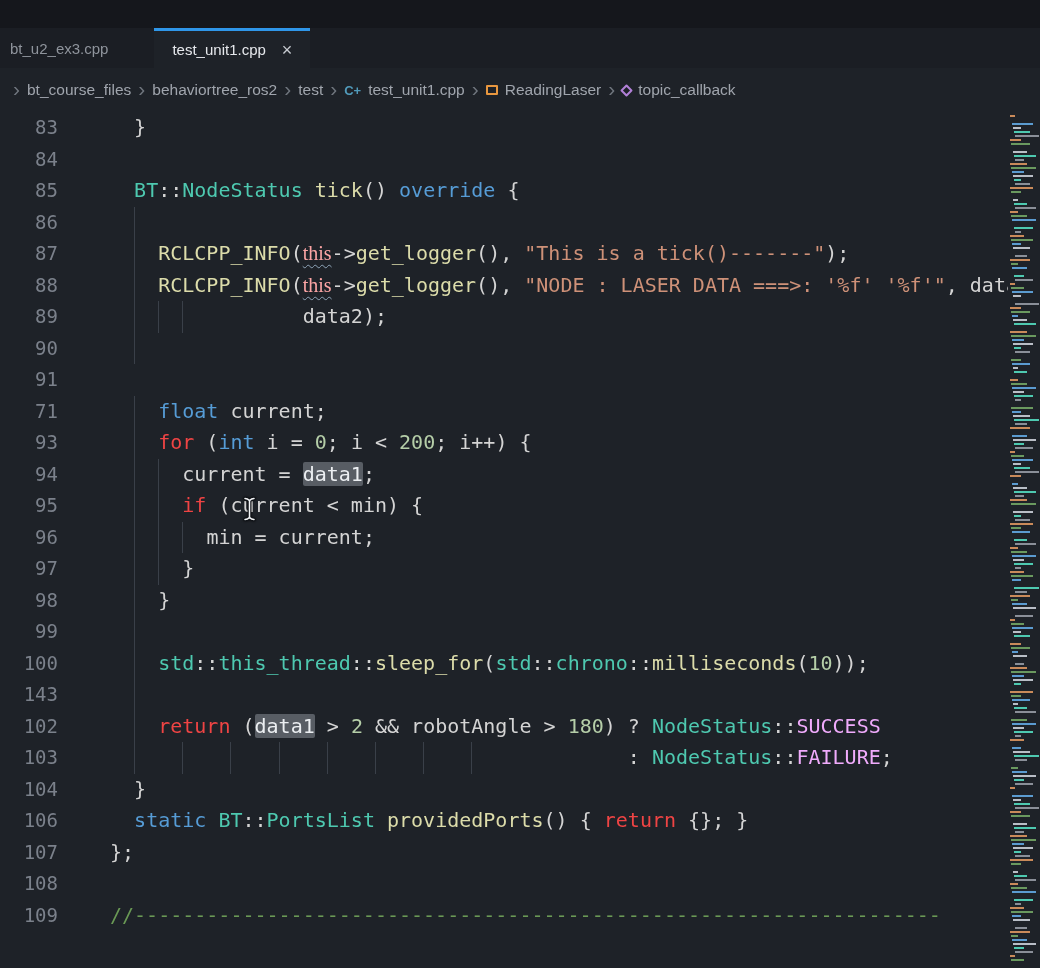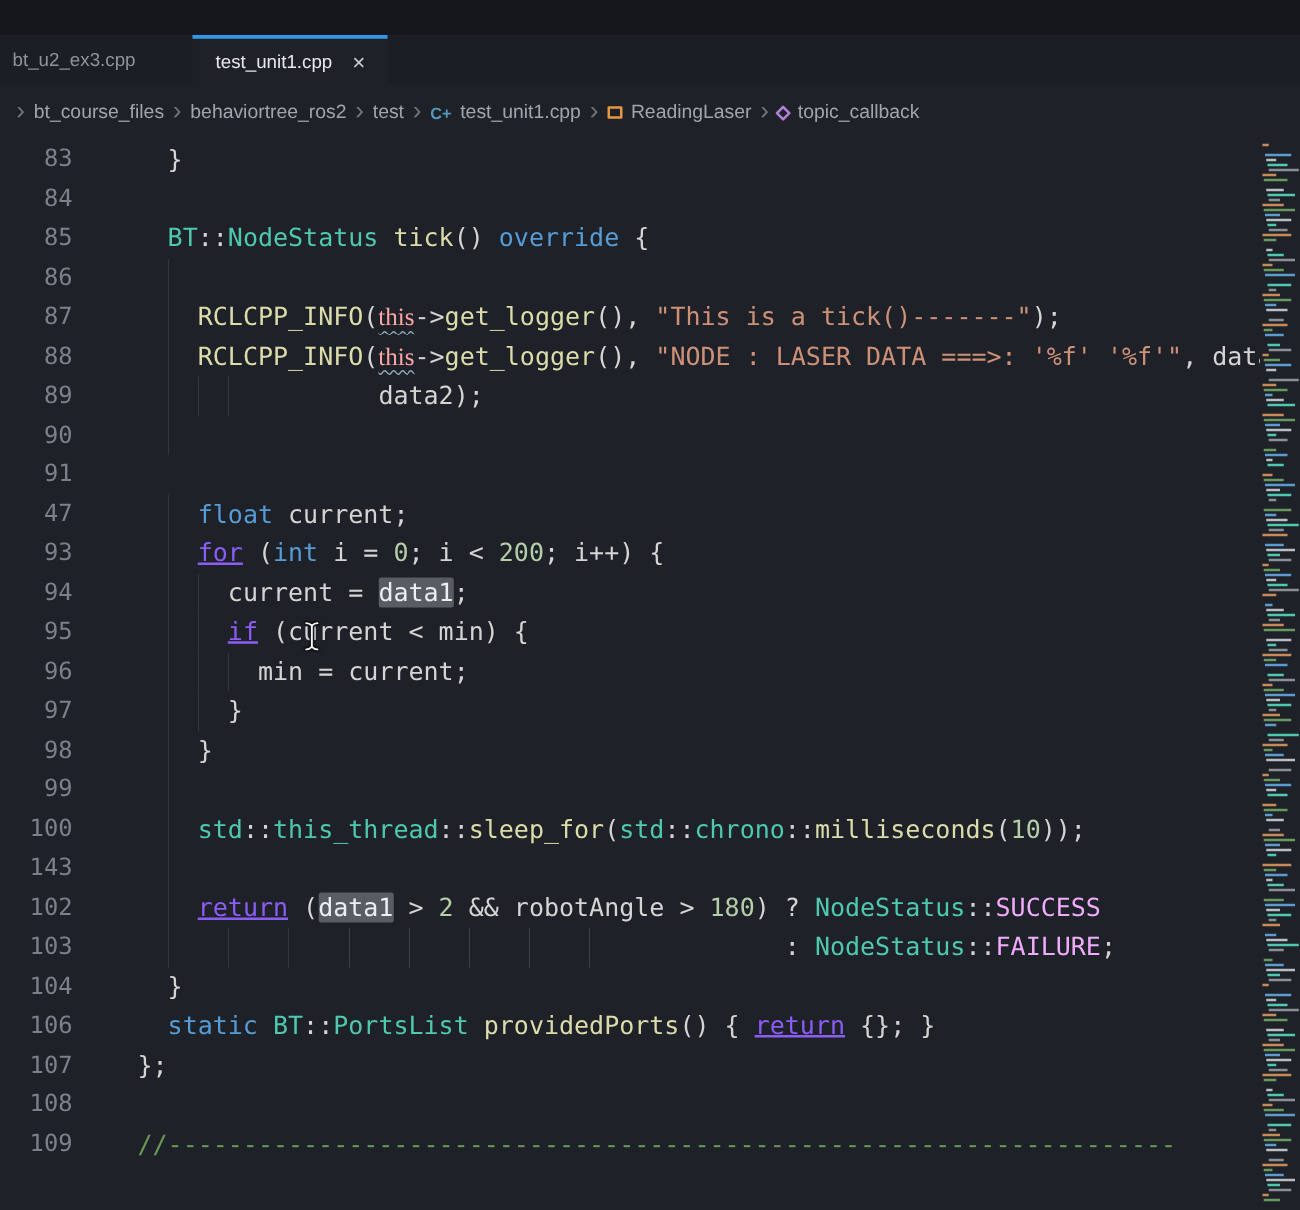--- a/index.html
+++ b/index.html
@@ -27,21 +27,21 @@
   .field-symbol-icon { width: 9px; height: 9px; border: 2px solid #b180d7; border-radius: 1px; transform: rotate(45deg); display: inline-block; }
 
   
   .editor { position: absolute; top: 112px; left: 0; right: 0; bottom: 0; background: #1e2228; }
   .code-lines { font-family: "DejaVu Sans Mono", monospace; font-size: 20px; }
   .code-line { display: flex; height: 31.5px; line-height: 31.5px; white-space: pre; }
   .line-number { flex: none; width: 58px; text-align: right; color: #7b818b; font-size: 19px; }
   .line-code { flex: none; margin-left: 52px; white-space: pre; color: #d4d4d4; }
   .tok { white-space: pre; }
   .pl { color: #d4d4d4; }
-  .kw { color: #8b5cf6; text-decoration: underline; }
+  .kw { color: #ef4444; }
   .kb { color: #569cd6; }
   .th { color: #fca5a5; text-decoration: underline wavy #8fa5b8; text-decoration-thickness: 1px; text-underline-offset: 4px; font-family: Liberation Serif, serif; }
   .ty { color: #4ec9b0; }
   .fn { color: #dcdcaa; }
   .st { color: #ce9178; }
   .nu { color: #b5cea8; }
   .cm { color: #6a9955; }
   .en { color: #f0abfc; }
   .hl { color: #eceff2; background: #585d64; border-radius: 2px; }
   .g  { display: inline-block; height: 31.5px; vertical-align: top; box-shadow: inset 1px 0 0 #3a4049; white-space: pre; }
@@ -92,21 +92,21 @@
     <div class="code-lines">
         <div class="code-line"><span class="line-number">83</span><span class="line-code"><span class="tok pl">  }</span></span></div>
         <div class="code-line"><span class="line-number">84</span><span class="line-code"><span class="tok pl">  </span></span></div>
         <div class="code-line"><span class="line-number">85</span><span class="line-code"><span class="tok pl">  </span><span class="tok ty">BT</span><span class="tok pl">::</span><span class="tok ty">NodeStatus</span><span class="tok pl"> </span><span class="tok fn">tick</span><span class="tok pl">() </span><span class="tok kb">override</span><span class="tok pl"> {</span></span></div>
         <div class="code-line"><span class="line-number">86</span><span class="line-code"><span class="tok pl">  </span><span class="tok g">  </span></span></div>
         <div class="code-line"><span class="line-number">87</span><span class="line-code"><span class="tok pl">  </span><span class="tok g">  </span><span class="tok fn">RCLCPP_INFO</span><span class="tok pl">(</span><span class="tok th">this</span><span class="tok pl">-&gt;</span><span class="tok fn">get_logger</span><span class="tok pl">(), </span><span class="tok st">"This is a tick()-------"</span><span class="tok pl">);</span></span></div>
         <div class="code-line"><span class="line-number">88</span><span class="line-code"><span class="tok pl">  </span><span class="tok g">  </span><span class="tok fn">RCLCPP_INFO</span><span class="tok pl">(</span><span class="tok th">this</span><span class="tok pl">-&gt;</span><span class="tok fn">get_logger</span><span class="tok pl">(), </span><span class="tok st">"NODE : LASER DATA ===&gt;: '%f' '%f'"</span><span class="tok pl">, data1,</span></span></div>
         <div class="code-line"><span class="line-number">89</span><span class="line-code"><span class="tok pl">  </span><span class="tok g">  </span><span class="tok g">  </span><span class="tok g">  </span><span class="tok pl">        data2);</span></span></div>
         <div class="code-line"><span class="line-number">90</span><span class="line-code"><span class="tok pl">  </span><span class="tok g">  </span></span></div>
         <div class="code-line"><span class="line-number">91</span></div>
-        <div class="code-line"><span class="line-number">47</span><span class="line-code"><span class="tok pl">  </span><span class="tok g">  </span><span class="tok kb">float</span><span class="tok pl"> current;</span></span></div>
+        <div class="code-line"><span class="line-number">71</span><span class="line-code"><span class="tok pl">  </span><span class="tok g">  </span><span class="tok kb">float</span><span class="tok pl"> current;</span></span></div>
         <div class="code-line"><span class="line-number">93</span><span class="line-code"><span class="tok pl">  </span><span class="tok g">  </span><span class="tok kw">for</span><span class="tok pl"> (</span><span class="tok kb">int</span><span class="tok pl"> i = </span><span class="tok nu">0</span><span class="tok pl">; i &lt; </span><span class="tok nu">200</span><span class="tok pl">; i++) {</span></span></div>
         <div class="code-line"><span class="line-number">94</span><span class="line-code"><span class="tok pl">  </span><span class="tok g">  </span><span class="tok g">  </span><span class="tok pl">current = </span><span class="tok hl">data1</span><span class="tok pl">;</span></span></div>
         <div class="code-line"><span class="line-number">95</span><span class="line-code"><span class="tok pl">  </span><span class="tok g">  </span><span class="tok g">  </span><span class="tok kw">if</span><span class="tok pl"> (current &lt; min) {</span></span></div>
         <div class="code-line"><span class="line-number">96</span><span class="line-code"><span class="tok pl">  </span><span class="tok g">  </span><span class="tok g">  </span><span class="tok g">  </span><span class="tok pl">min = current;</span></span></div>
         <div class="code-line"><span class="line-number">97</span><span class="line-code"><span class="tok pl">  </span><span class="tok g">  </span><span class="tok g">  </span><span class="tok pl">}</span></span></div>
         <div class="code-line"><span class="line-number">98</span><span class="line-code"><span class="tok pl">  </span><span class="tok g">  </span><span class="tok pl">}</span></span></div>
         <div class="code-line"><span class="line-number">99</span><span class="line-code"><span class="tok pl">  </span><span class="tok g">  </span></span></div>
         <div class="code-line"><span class="line-number">100</span><span class="line-code"><span class="tok pl">  </span><span class="tok g">  </span><span class="tok ty">std</span><span class="tok pl">::</span><span class="tok ty">this_thread</span><span class="tok pl">::</span><span class="tok fn">sleep_for</span><span class="tok pl">(</span><span class="tok ty">std</span><span class="tok pl">::</span><span class="tok ty">chrono</span><span class="tok pl">::</span><span class="tok fn">milliseconds</span><span class="tok pl">(</span><span class="tok nu">10</span><span class="tok pl">));</span></span></div>
         <div class="code-line"><span class="line-number">143</span><span class="line-code"><span class="tok pl">  </span><span class="tok g">  </span></span></div>
         <div class="code-line"><span class="line-number">102</span><span class="line-code"><span class="tok pl">  </span><span class="tok g">  </span><span class="tok kw">return</span><span class="tok pl"> (</span><span class="tok hl">data1</span><span class="tok pl"> &gt; </span><span class="tok nu">2</span><span class="tok pl"> &amp;&amp; robotAngle &gt; </span><span class="tok nu">180</span><span class="tok pl">) ? </span><span class="tok ty">NodeStatus</span><span class="tok pl">::</span><span class="tok en">SUCCESS</span></span></div>

